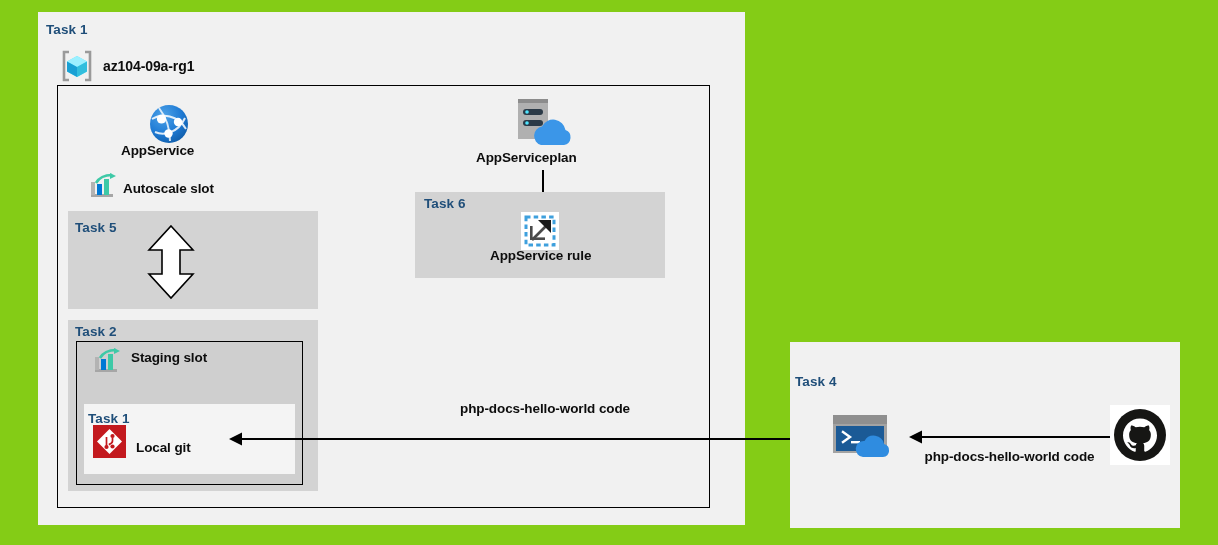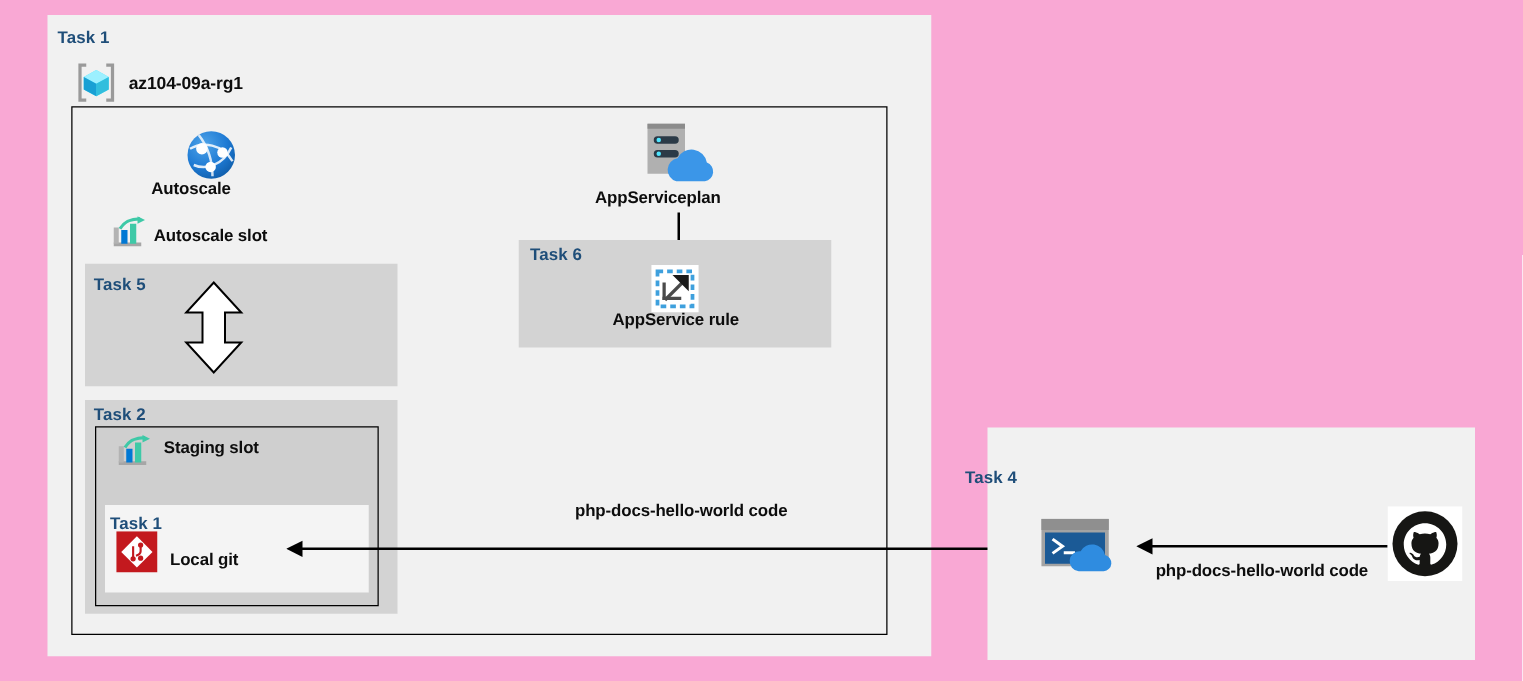--- a/index.html
+++ b/index.html
@@ -7,21 +7,21 @@
     padding: 0;
     background: #ffffff;
   }
   body {
     font-family: "Liberation Sans", sans-serif;
   }
   #canvas {
     position: relative;
     width: 1218px;
     height: 545px;
-    background: #f9a8d4;
+    background: #84cc16;
     overflow: hidden;
   }
   .panel {
     position: absolute;
     box-sizing: border-box;
   }
   
   .panel-light {
     background: #f1f1f1;
   }
@@ -106,21 +106,21 @@
       </defs>
       <circle cx="21" cy="21" r="19" fill="url(#gbl)"></circle>
       <path d="M4 16 C14 10, 30 12, 38 26" stroke="#ffffff" stroke-width="2" fill="none" opacity="0.85"></path>
       <path d="M7 29 C16 33, 30 30, 37 15" stroke="#ffffff" stroke-width="2" fill="none" opacity="0.85"></path>
       <path d="M11 5 C18 14, 22 25, 22 38" stroke="#ffffff" stroke-width="2" fill="none" opacity="0.8"></path>
       <circle cx="13.5" cy="16" r="4.6" fill="#ffffff"></circle>
       <circle cx="30" cy="19" r="4.2" fill="#ffffff"></circle>
       <circle cx="20.5" cy="30.5" r="4.2" fill="#ffffff"></circle>
     </svg>
   </div>
-  <div class="node-label" style="left:121px; top:143px;">Autoscale</div>
+  <div class="node-label" style="left:121px; top:143px;">AppService</div>
 
   <div class="icon" style="left:88px; top:173px;">
     <svg width="30" height="28" viewBox="0 0 30 28">
       <rect x="3" y="21" width="22" height="3" fill="#a6a6a6"></rect>
       <rect x="3" y="9" width="4" height="13" fill="#b3b3b3"></rect>
       <rect x="9" y="11" width="5" height="11" fill="#0078d4"></rect>
       <rect x="16" y="6" width="5" height="16" fill="#3ec9a7"></rect>
       <path d="M8 10 C12 3, 18 2, 24 2" stroke="#3ec9a7" stroke-width="2.6" fill="none"></path>
       <polygon points="22,0 28,3 22,6" fill="#3ec9a7"></polygon>
     </svg>
@@ -209,21 +209,21 @@
   <div class="node-label multiline" style="left:455px; top:401px; width:180px;">php-docs-hello-world code</div>
 
   <div class="arrow-line" style="left:240px; top:438px; width:575px; height:1.6px;"></div>
   <div class="icon" style="left:229px; top:432px;">
     <svg width="14" height="14" viewBox="0 0 14 14">
       <polygon points="0,7 13,0.5 13,13.5" fill="#000000"></polygon>
     </svg>
   </div>
 
   <div class="panel panel-light" style="left:790px; top:342px; width:390px; height:186px;"></div>
-  <div class="task-label" style="left:772px; top:374px;">Task 4</div>
+  <div class="task-label" style="left:795px; top:374px;">Task 4</div>
 
   <div class="icon" style="left:833px; top:415px;">
     <svg width="65" height="45" viewBox="0 0 65 45">
       <rect x="0" y="0" width="54" height="38" fill="#a3a3a3"></rect>
       <rect x="0" y="0" width="54" height="9" fill="#8f8f8f"></rect>
       <rect x="3" y="11" width="48" height="25" fill="#1b5a96"></rect>
       <path d="M10 17 L17 22 L10 27" stroke="#ffffff" stroke-width="2.4" fill="none" stroke-linecap="square"></path>
       <rect x="18" y="26" width="9" height="2.4" fill="#ffffff"></rect>
       <path d="M30 42 A8 8 0 0 1 31.5 26 A10.5 10.5 0 0 1 51 29 A6.6 6.6 0 0 1 50 42 Z" fill="#2f8ce0"></path>
     </svg>

